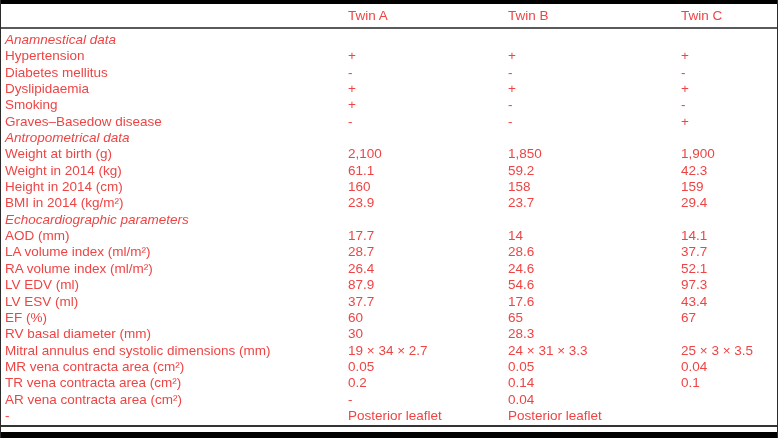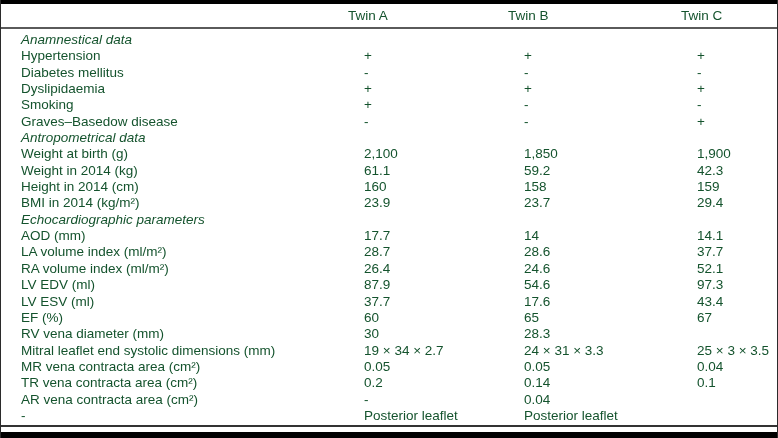--- a/index.html
+++ b/index.html
@@ -9,21 +9,21 @@
   }
   .page {
     position: relative;
     width: 778px;
     height: 438px;
     background: #ffffff;
     overflow: hidden;
     box-sizing: border-box;
     font-family: "Liberation Sans", sans-serif;
     font-size: 13.5px;
-    color: #14532d;
+    color: #ef4444;
     border-left: 1px solid #2b2b2b;
     border-right: 1px solid #2b2b2b;
   }
   .top-rule {
     position: absolute;
     top: 0; left: 0; right: 0;
     height: 4px;
     background: #000000;
   }
   .header-row {
@@ -37,21 +37,21 @@
     align-items: center;
     white-space: nowrap;
   }
   .tbody {
     position: absolute;
     top: 32px; left: 0; right: 0;
   }
   .trow {
     display: grid;
     grid-template-columns: 343px 160px 173px 1fr;
-    padding-left: 20px;
+    padding-left: 4px;
     height: 16.35px;
     line-height: 16.35px;
     white-space: nowrap;
     overflow: visible;
   }
   .cell {
     overflow: visible;
   }
   .section-label {
     font-style: italic;
@@ -178,26 +178,26 @@
         <div class="cell">17.6</div>
         <div class="cell">43.4</div>
       </div>
       <div class="trow">
         <div class="cell">EF (%)</div>
         <div class="cell">60</div>
         <div class="cell">65</div>
         <div class="cell">67</div>
       </div>
       <div class="trow">
-        <div class="cell">RV vena diameter (mm)</div>
+        <div class="cell">RV basal diameter (mm)</div>
         <div class="cell">30</div>
         <div class="cell">28.3</div>
       </div>
       <div class="trow">
-        <div class="cell">Mitral leaflet end systolic dimensions (mm)</div>
+        <div class="cell">Mitral annulus end systolic dimensions (mm)</div>
         <div class="cell">19 × 34 × 2.7</div>
         <div class="cell">24 × 31 × 3.3</div>
         <div class="cell">25 × 3 × 3.5</div>
       </div>
       <div class="trow">
         <div class="cell">MR vena contracta area (cm²)</div>
         <div class="cell">0.05</div>
         <div class="cell">0.05</div>
         <div class="cell">0.04</div>
       </div>

